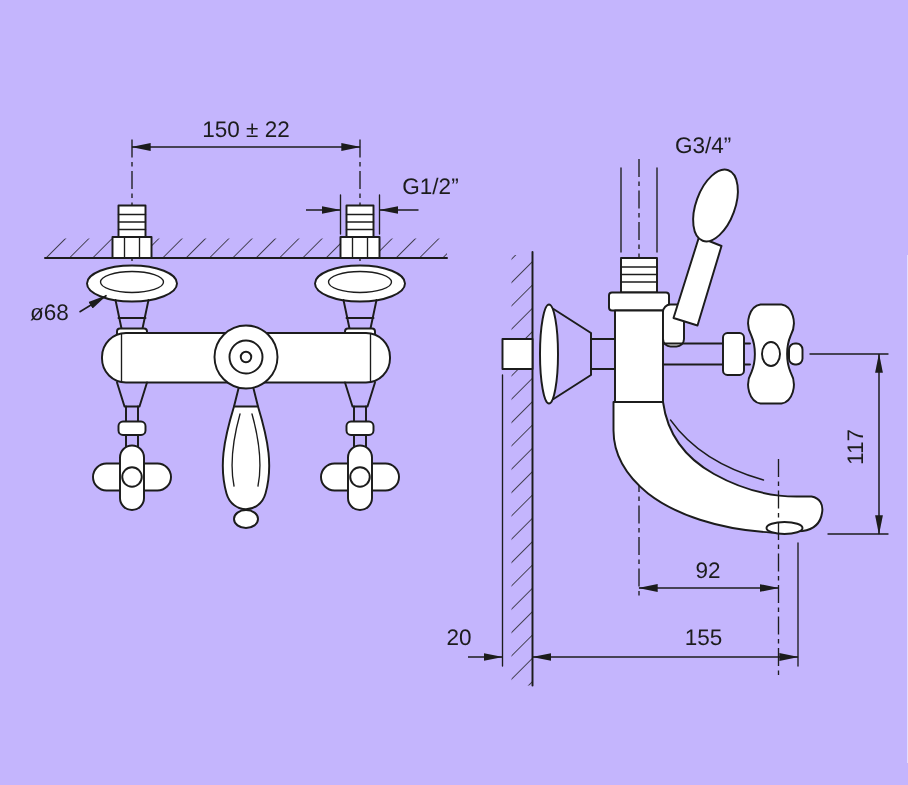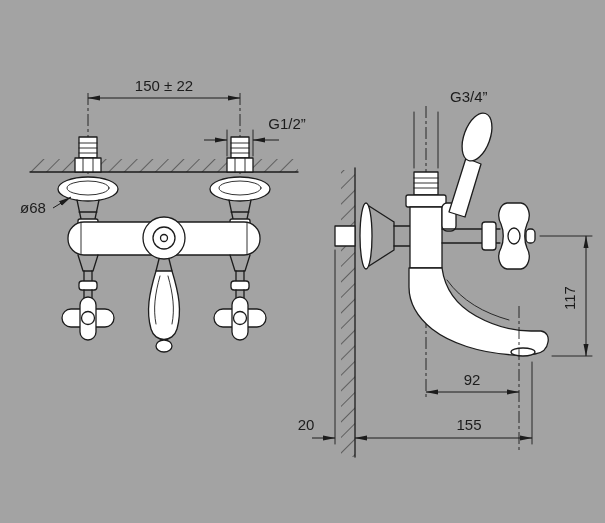--- a/index.html
+++ b/index.html
@@ -1,16 +1,16 @@
 <!DOCTYPE html>
 <html><head>
 <meta charset="utf-8">
 <style>
   html,body { margin:0; padding:0; background:#ffffff; }
-  .canvas { width:605px; height:523px; background:#a3a3a3; position:relative; overflow:hidden; }
+  .canvas { width:605px; height:523px; background:#c4b5fd; position:relative; overflow:hidden; }
   svg text {
     font-family:"Liberation Sans","DejaVu Sans",sans-serif;
     font-size:15px;
     fill:#1c1c1c;
   }
   .s   { fill:none;   stroke:#1c1c1c; stroke-width:1.3; stroke-linecap:round; stroke-linejoin:round; }
   .sf  { fill:#ffffff; stroke:#1c1c1c; stroke-width:1.3; stroke-linejoin:round; }
   .thin{ fill:none;   stroke:#1c1c1c; stroke-width:0.9; stroke-linecap:round; }
   .dim { fill:none;   stroke:#1c1c1c; stroke-width:1; }
   .cl  { fill:none;   stroke:#1c1c1c; stroke-width:0.9; stroke-dasharray:12 3 3 3; }

